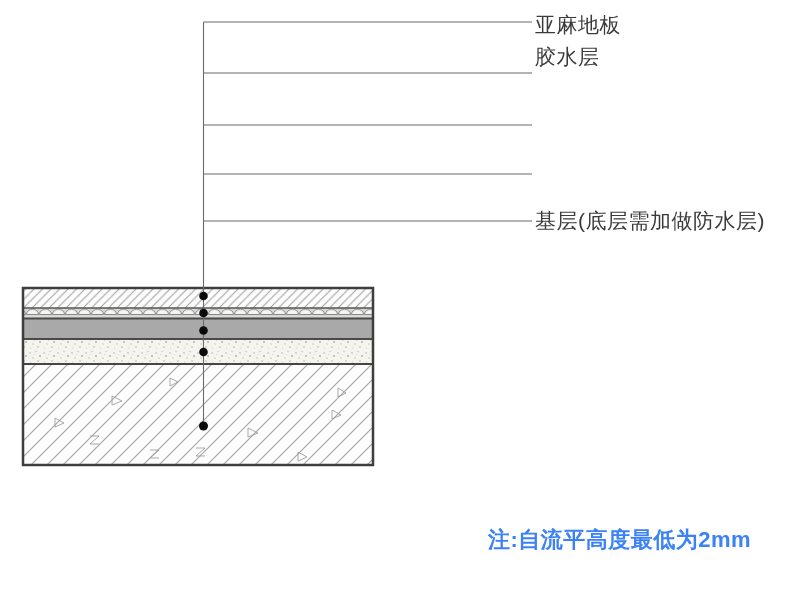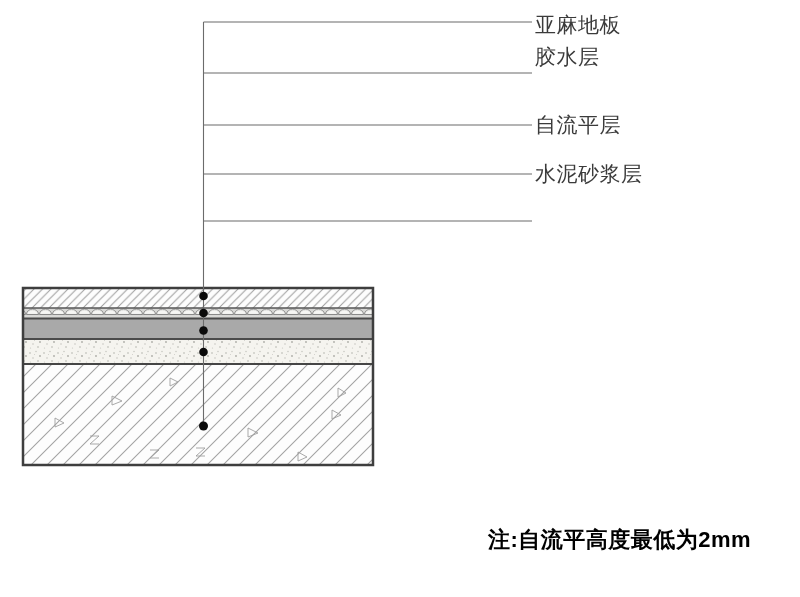--- a/index.html
+++ b/index.html
@@ -30,21 +30,21 @@
     color: #3b3b3b;
     white-space: nowrap;
   }
   .note-line {
     position: absolute;
     height: 28px;
     line-height: 28px;
     font-size: 22px;
     font-weight: 600;
     letter-spacing: 0.5px;
-    color: #000000;
+    color: #3b82f6;
     white-space: nowrap;
   }
   .note-1 { left: 488px; top: 526px; }
   .note-2 { left: 526px; top: 559px; }
 </style>
 </head>
 <body>
 
 <div class="canvas">
 
@@ -114,18 +114,17 @@
       <circle cx="203.5" cy="296" r="4.3"></circle>
       <circle cx="203.5" cy="313" r="4.3"></circle>
       <circle cx="203.5" cy="330.5" r="4.3"></circle>
       <circle cx="203.5" cy="352" r="4.3"></circle>
       <circle cx="203.5" cy="426" r="4.5"></circle>
     </g>
   </svg>
 
   <div class="callout-label" style="top:12px">亚麻地板</div>
   <div class="callout-label" style="top:44px">胶水层</div>
-  <div class="callout-label" style="top:112px">自流平层</div>
-  <div class="callout-label" style="top:161px">水泥砂浆层</div>
+  <div class="callout-label" style="top:208px">基层(底层需加做防水层)</div>
 
   <div class="note-line note-1">注:自流平高度最低为2mm</div>
 
 </div>
 
 </body></html>

